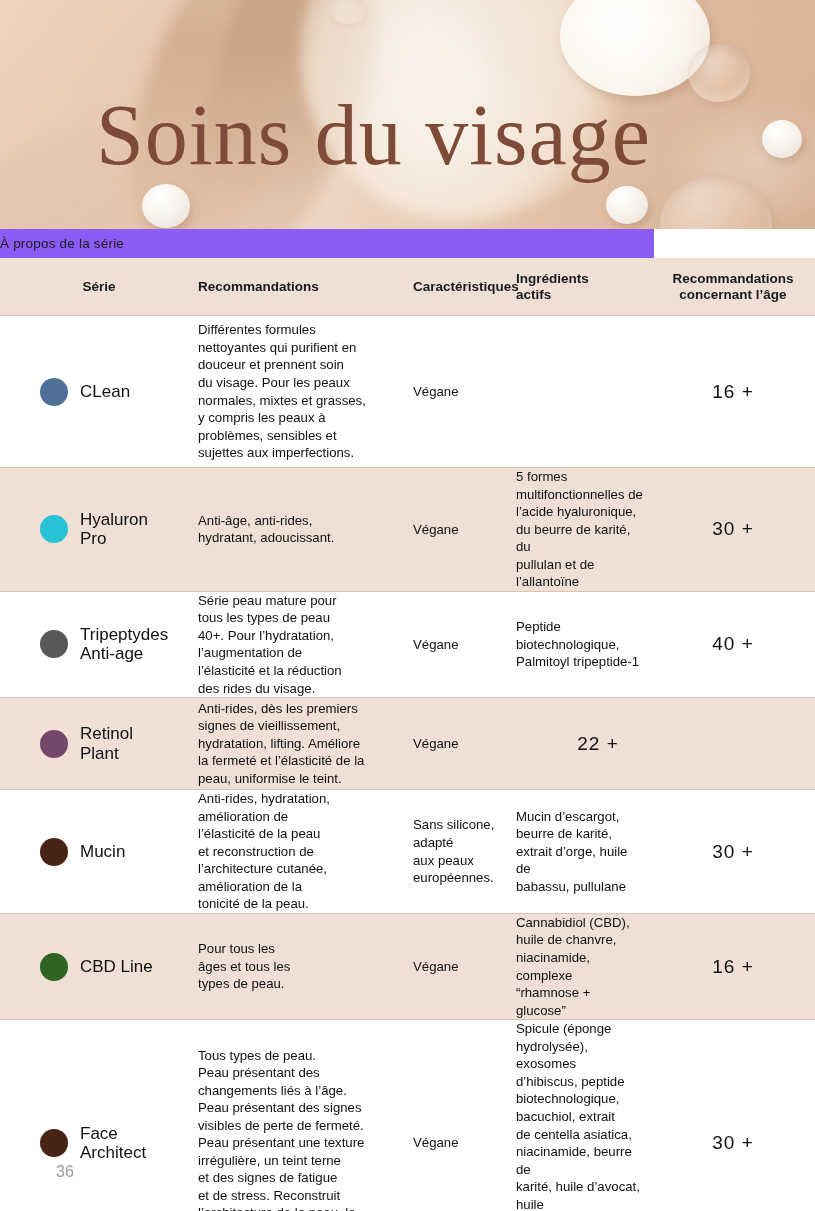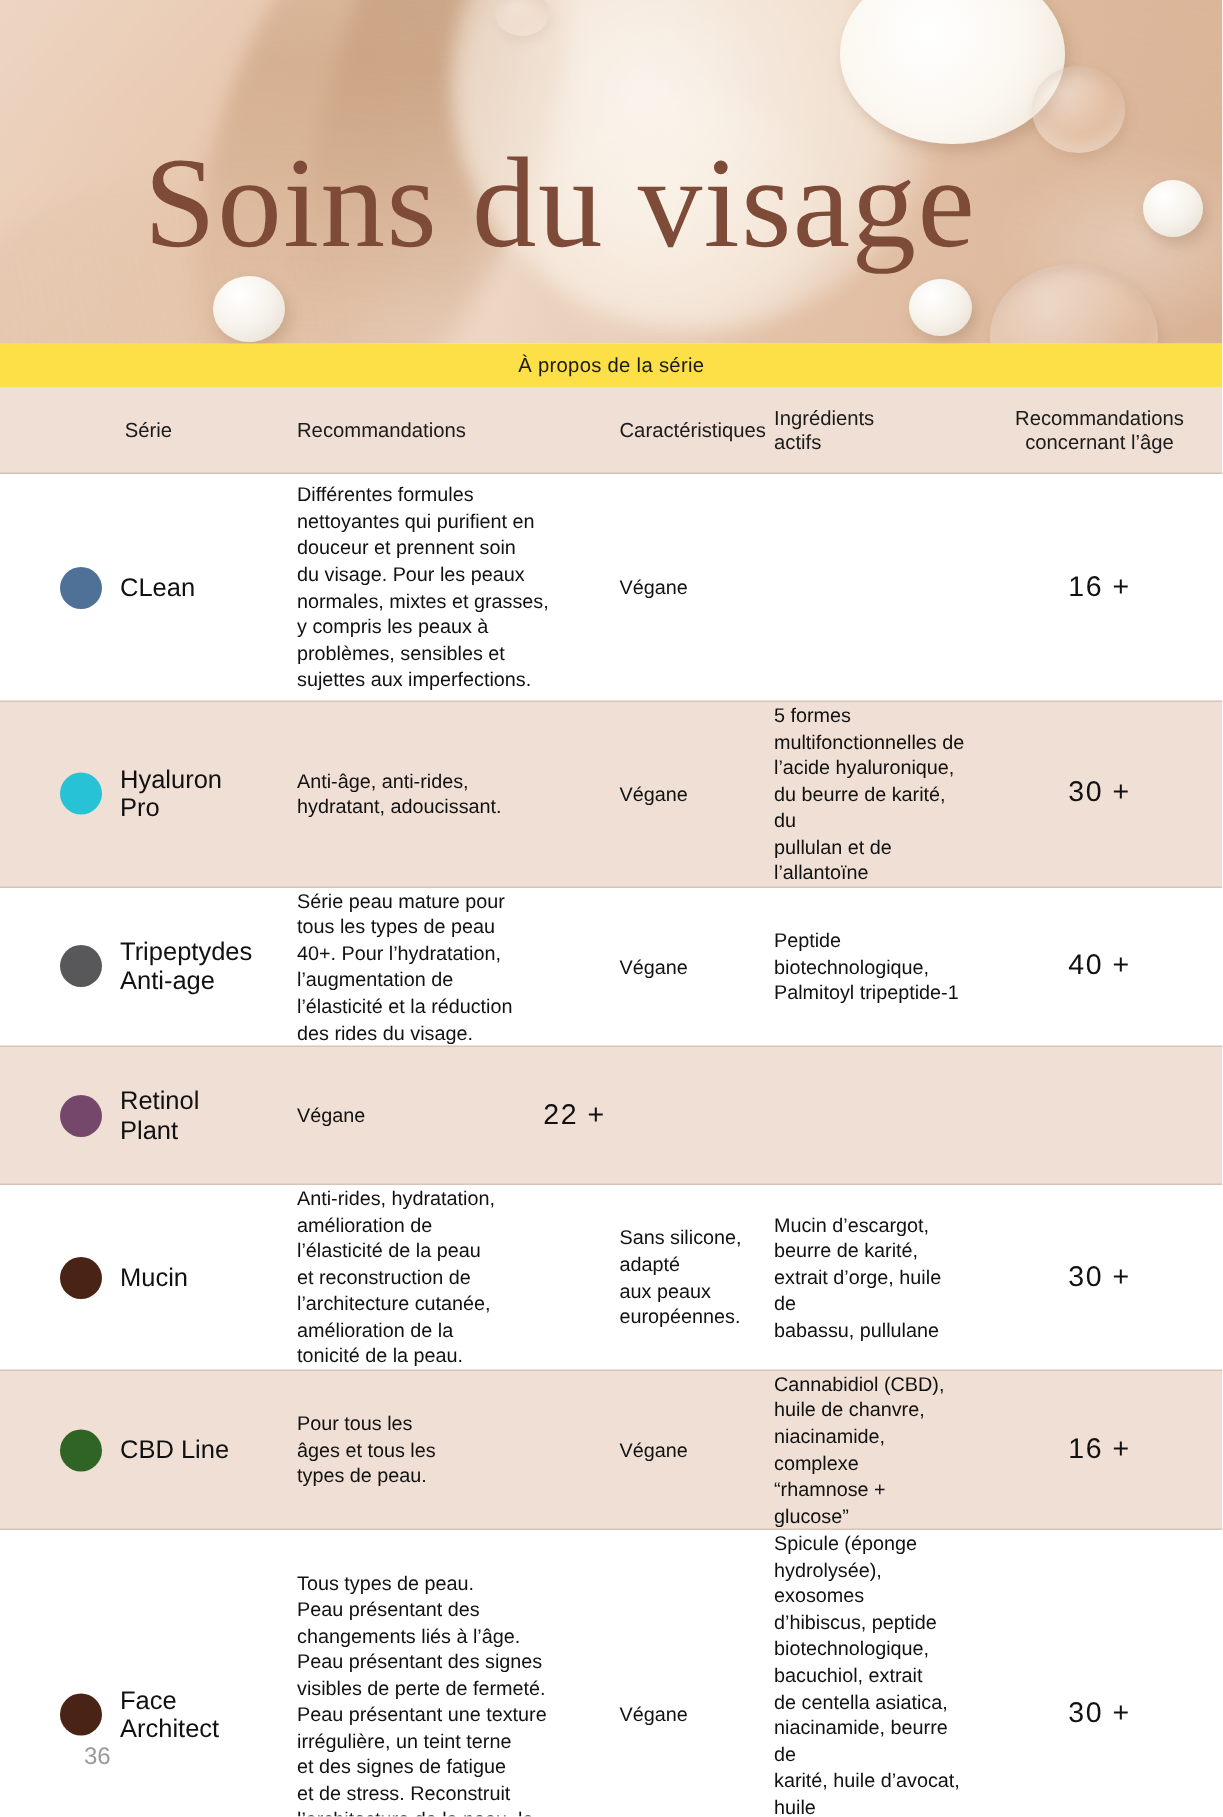--- a/index.html
+++ b/index.html
@@ -93,40 +93,40 @@
     font-family: "Liberation Serif", "DejaVu Serif", serif;
     font-size: 86px;
     line-height: 1;
     letter-spacing: 1px;
     color: #7d4b38;
     white-space: nowrap;
   }
 
   
   .band {
-    width: 815px;
+    width: 654px;
     height: 29px;
-    background: #fde047;
+    background: #8b5cf6;
     display: flex;
     align-items: center;
-    justify-content: center;
   }
   .band-text {
     font-size: 13.5px;
     color: #1b1b1b;
     letter-spacing: .2px;
   }
 
   
   .table { width: 815px; }
 
   .thead {
     background: #efdfd4;
     height: 58px;
     border-bottom: 1px solid #d8c3b4;
+    font-weight: bold;
   }
   .row {
     display: flex;
     align-items: center;
     width: 815px;
     border-bottom: 1px solid #d9c4b5;
   }
   .row.odd  { background: #ffffff; }
   .row.even { background: #efdfd4; }
 
@@ -274,20 +274,25 @@
 biotechnologique,
 Palmitoyl tripeptide-1</div>
           <div class="c-age age-text">40 +</div>
         </div>
         <div class="row even" style="min-height: 92px;">
           <div class="c-serie">
             <span class="dot" style="background: rgb(117, 72, 107);"></span>
             <span class="serie-name">Retinol
 Plant</span>
           </div>
+          <div class="c-reco cell-text">Anti-rides, dès les premiers
+signes de vieillissement,
+hydratation, lifting. Améliore
+la fermeté et l’élasticité de la
+peau, uniformise le teint.</div>
           <div class="c-carac cell-text">Végane</div>
           <div class="c-age age-text">22 +</div>
         </div>
         <div class="row odd" style="min-height: 110px;">
           <div class="c-serie">
             <span class="dot" style="background: rgb(74, 35, 23);"></span>
             <span class="serie-name">Mucin</span>
           </div>
           <div class="c-reco cell-text">Anti-rides, hydratation,
 amélioration de

